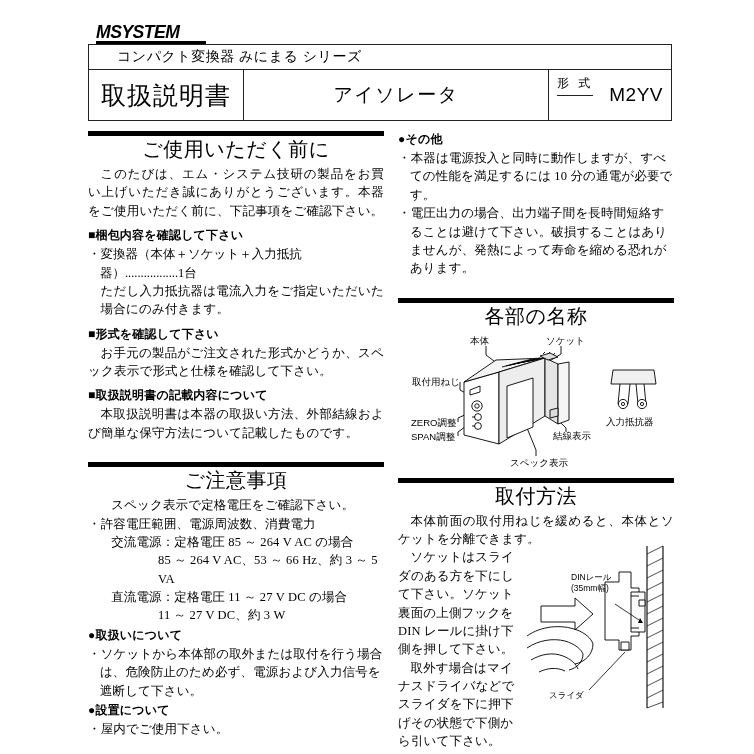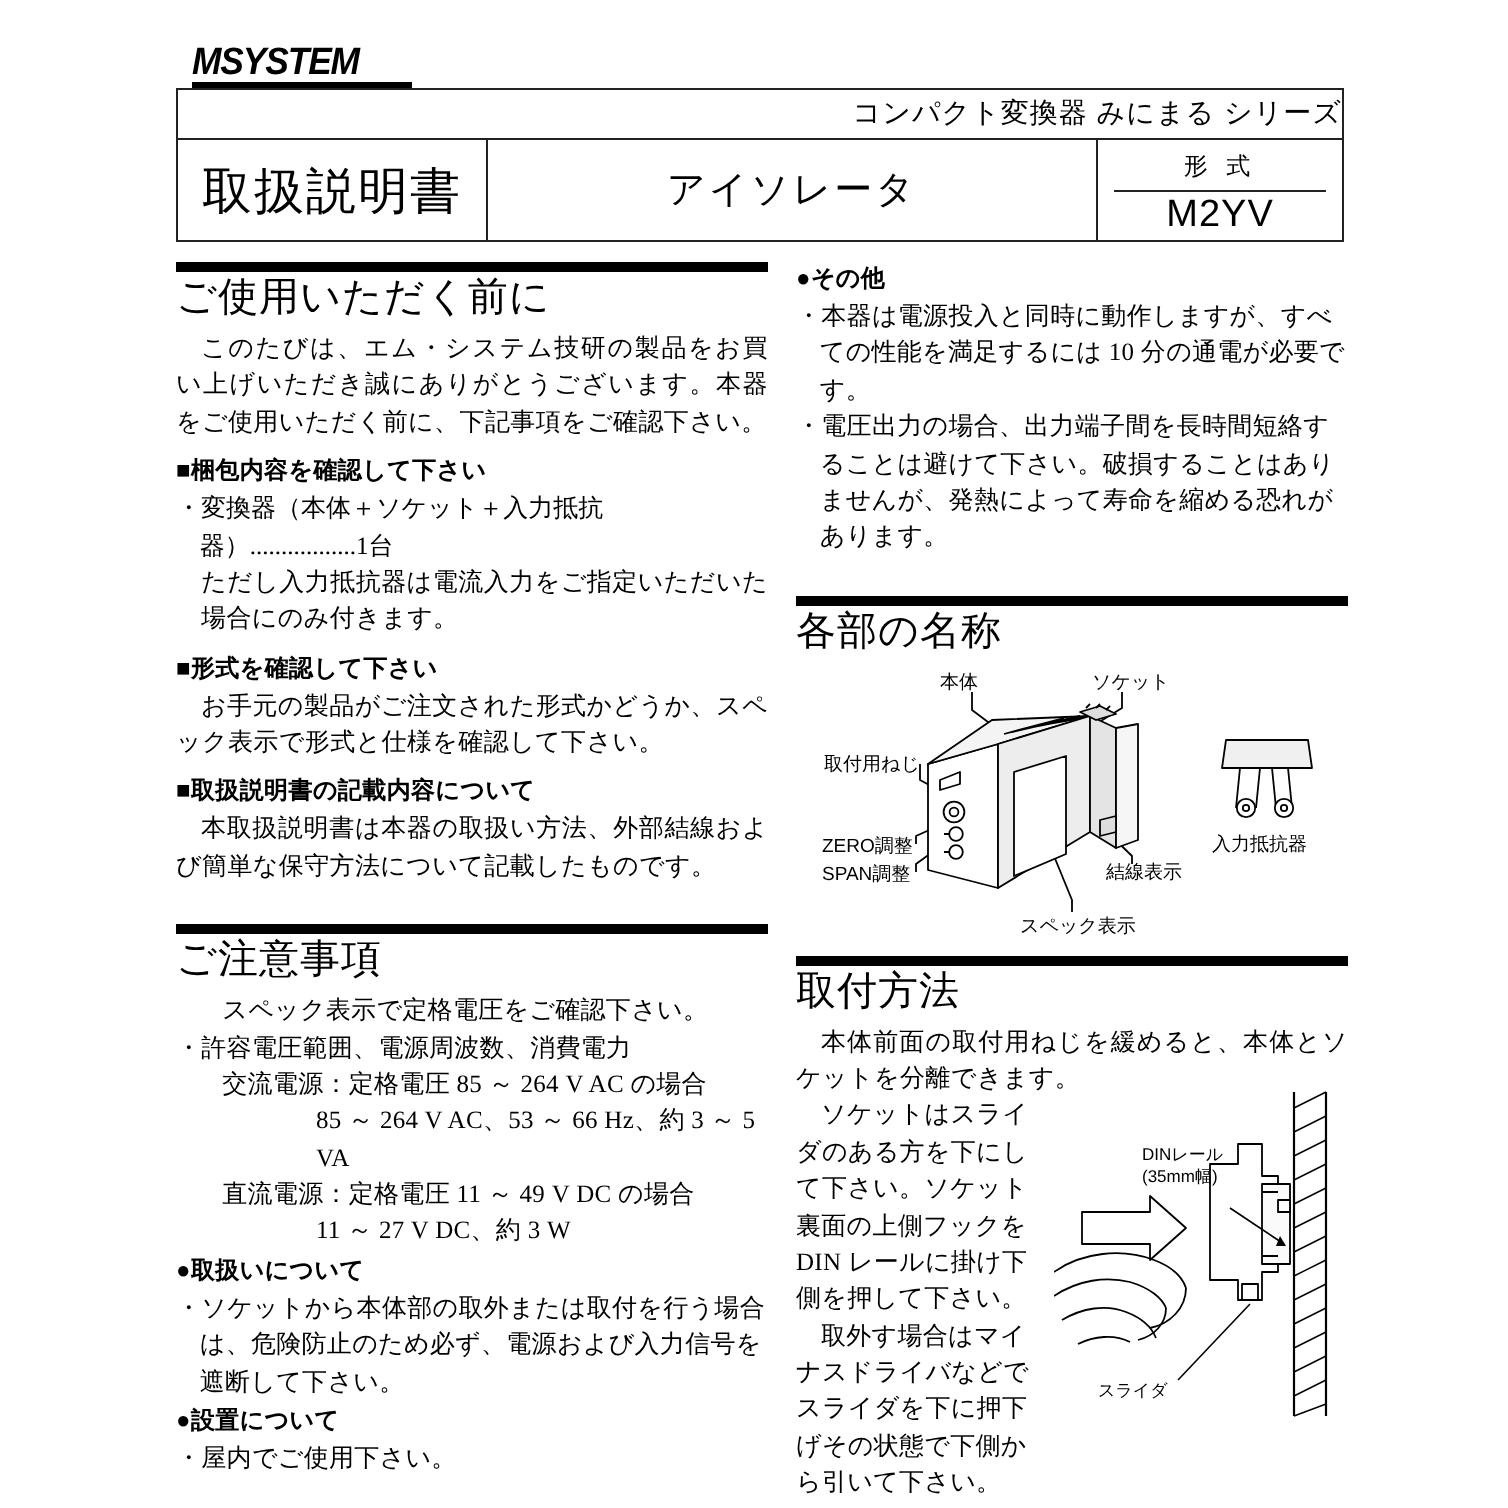--- a/index.html
+++ b/index.html
@@ -27,41 +27,41 @@
   }
 
   
   .ttable {
     position:absolute; left:88px; top:44px; width:584px; height:77px;
     border:1.5px solid #222;
   }
   .trow1 {
     position:absolute; left:0; top:0; width:100%; height:25px;
     border-bottom:1.5px solid #222;
-    display:flex; align-items:center; justify-content:flex-end;
+    display:flex; align-items:center; justify-content:flex-start;
   }
   .trow1 .t1 {
     font-family:"Liberation Sans","DejaVu Sans",sans-serif;
     font-size:14px; letter-spacing:0.5px;
     margin-left:28px;
   }
   .trow2 { position:absolute; left:0; top:25px; width:100%; height:50px; display:flex; }
   .cellA {
     width:155px; border-right:1.5px solid #222;
     display:flex; align-items:center; justify-content:center;
     font-size:25px; letter-spacing:1px;
     font-family:"Liberation Sans","DejaVu Sans",sans-serif;
   }
   .cellB {
     flex:1; border-right:1.5px solid #222;
     display:flex; align-items:center; justify-content:center;
     font-size:19px; letter-spacing:1.5px;
     font-family:"Liberation Sans","DejaVu Sans",sans-serif;
   }
-  .cellC { width:122px; display:flex; flex-direction:column; }
+  .cellC { width:122px; display:flex; flex-direction:row; }
   .cellC .kata {
     height:24px; display:flex; align-items:center; justify-content:center;
     font-size:12px; letter-spacing:3px;
     font-family:"Liberation Sans","DejaVu Sans",sans-serif;
     border-bottom:1.2px solid #222;
     margin:2px 8px 0 8px;
   }
   .cellC .model {
     flex:1; display:flex; align-items:center; justify-content:center;
     font-size:19px; letter-spacing:0.5px;
@@ -73,20 +73,21 @@
   .colR { position:absolute; left:398px; top:131px; width:276px; }
 
   
   .sec { margin-top:0; }
   .sec .bar { height:5px; background:#000; width:100%; }
   .sec h2 {
     margin:1px 0 3px 0;
     font-family:Liberation Sans, sans-serif;
     font-size:20px; font-weight:normal; letter-spacing:0.5px;
     line-height:1.25;
+    text-align:center;
   }
 
   
   p.para {
     margin:0 0 0 0;
     font-size:12.5px;
     line-height:1.47;
     text-align:justify;
     letter-spacing:0.2px;
   }
@@ -156,21 +157,21 @@
     <div class="sec" style="margin-top:20px;">
       <div class="bar"></div>
       <h2>ご注意事項</h2>
     </div>
 
     <ul class="plain">
       <li style="padding-left:1.85em;text-indent:0;">スペック表示で定格電圧をご確認下さい。</li>
       <li>・許容電圧範囲、電源周波数、消費電力</li>
       <li style="padding-left:1.85em;text-indent:0;">交流電源：定格電圧 85 ～ 264 V AC の場合</li>
       <li style="padding-left:5.6em;text-indent:0;">85 ～ 264 V AC、53 ～ 66 Hz、約 3 ～ 5 VA</li>
-      <li style="padding-left:1.85em;text-indent:0;">直流電源：定格電圧 11 ～ 49 V DC の場合</li>
+      <li style="padding-left:1.85em;text-indent:0;">直流電源：定格電圧 11 ～ 27 V DC の場合</li>
       <li style="padding-left:5.6em;text-indent:0;">11 ～ 27 V DC、約 3 W</li>
     </ul>
 
     <div class="blk" style="margin-top:2px;">●取扱いについて</div>
     <ul class="plain">
       <li>・ソケットから本体部の取外または取付を行う場合は、危険防止のため必ず、電源および入力信号を遮断して下さい。</li>
     </ul>
 
     <div class="blk" style="margin-top:2px;">●設置について</div>
     <ul class="plain">

